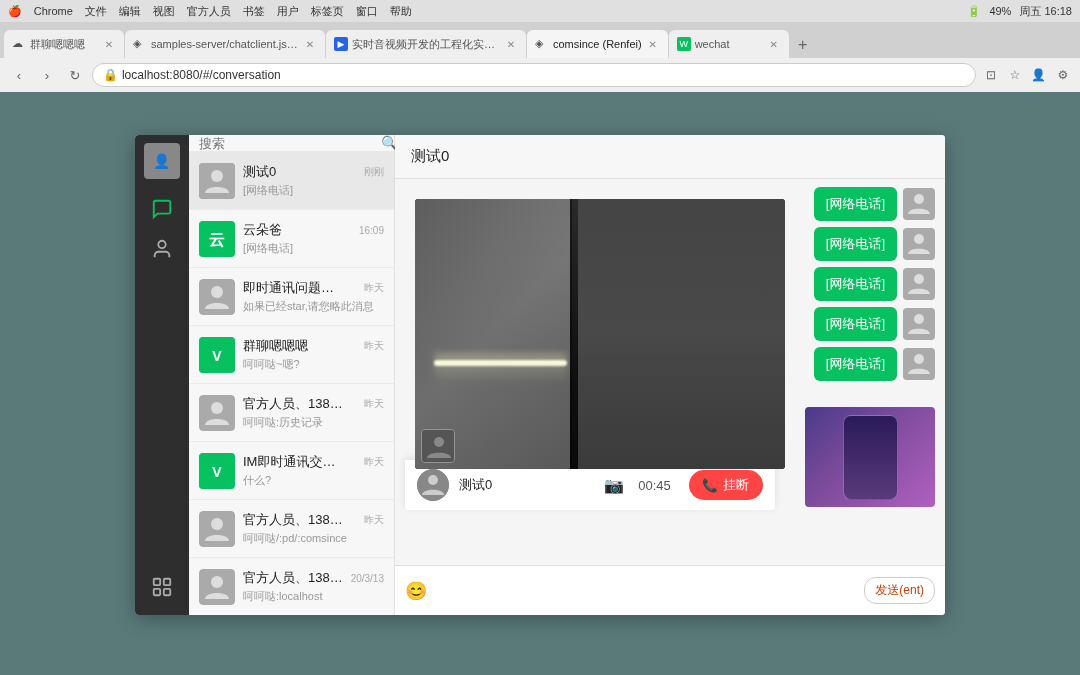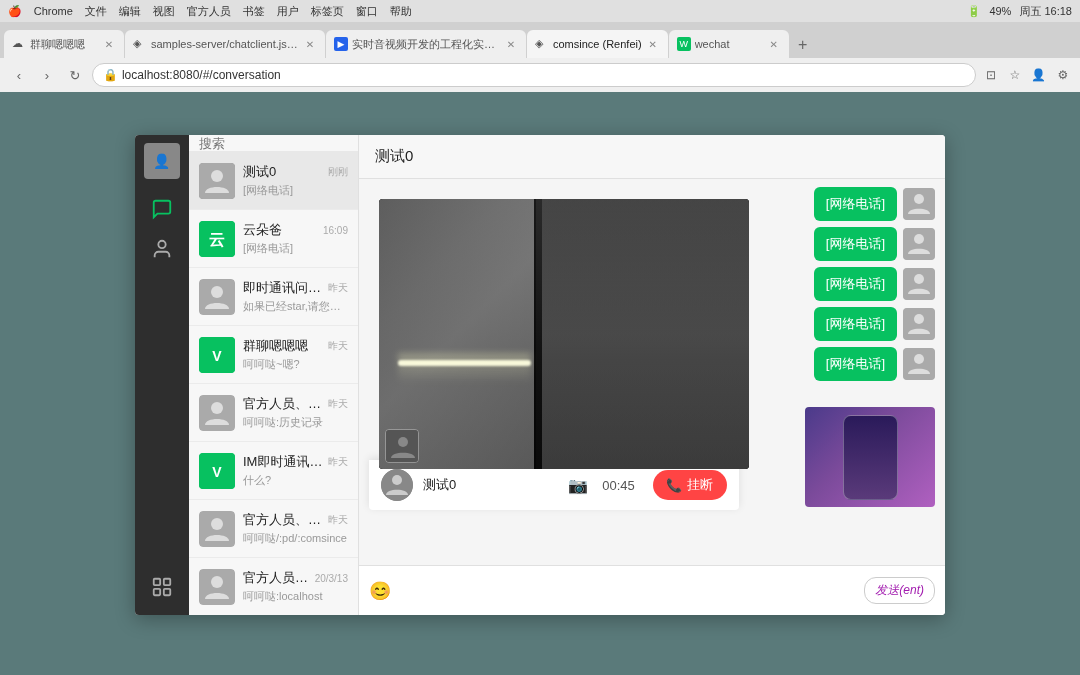--- a/index.html
+++ b/index.html
@@ -184,21 +184,21 @@
       position: relative;
     }
     .icon-bar-item.active { color: #07c160; }
     .icon-bar-bottom {
       margin-top: auto;
       margin-bottom: 10px;
     }
 
     
     .contact-list {
-      width: 170px;
+      width: 206px;
       background: #f7f7f7;
       display: flex;
       flex-direction: column;
       border-right: 1px solid #e0e0e0;
     }
     .search-bar {
       height: 44px;
       display: flex;
       align-items: center;
       padding: 0 10px;
@@ -414,23 +414,22 @@
       outline: none;
       font-size: 13px;
       color: #333;
     }
     .send-btn {
       background: transparent;
       border: 1px solid #ccc;
       border-radius: 12px;
       padding: 4px 10px;
       font-size: 12px;
-      color: #a21caf;
+      color: #c2410c;
       cursor: pointer;
-      font-style: italic;
     }
 
     
     .av-green { background: #07c160; }
 
     
     .avatar-circle {
       width: 100%;
       height: 100%;
       display: flex;

